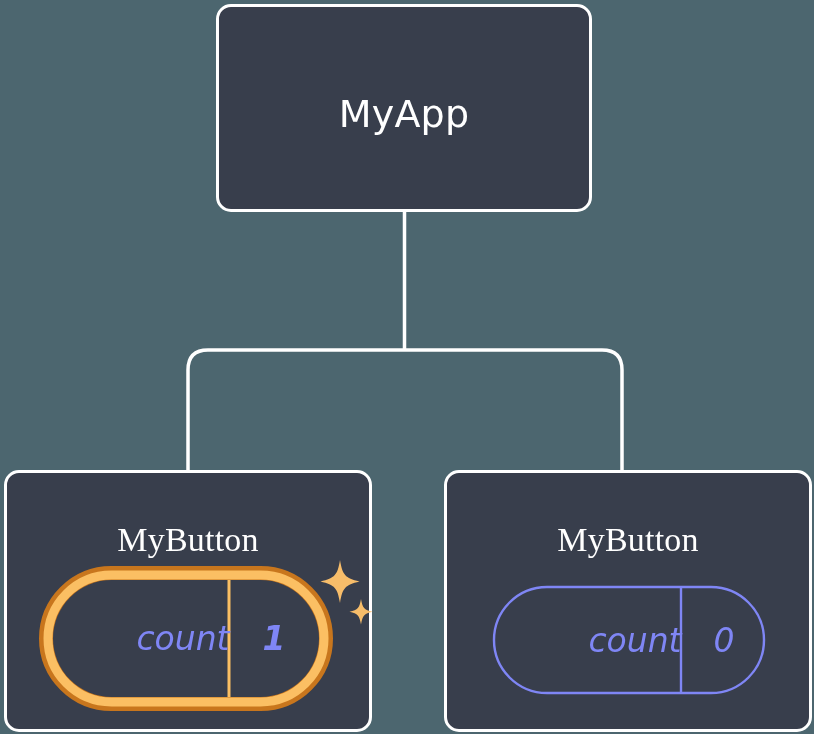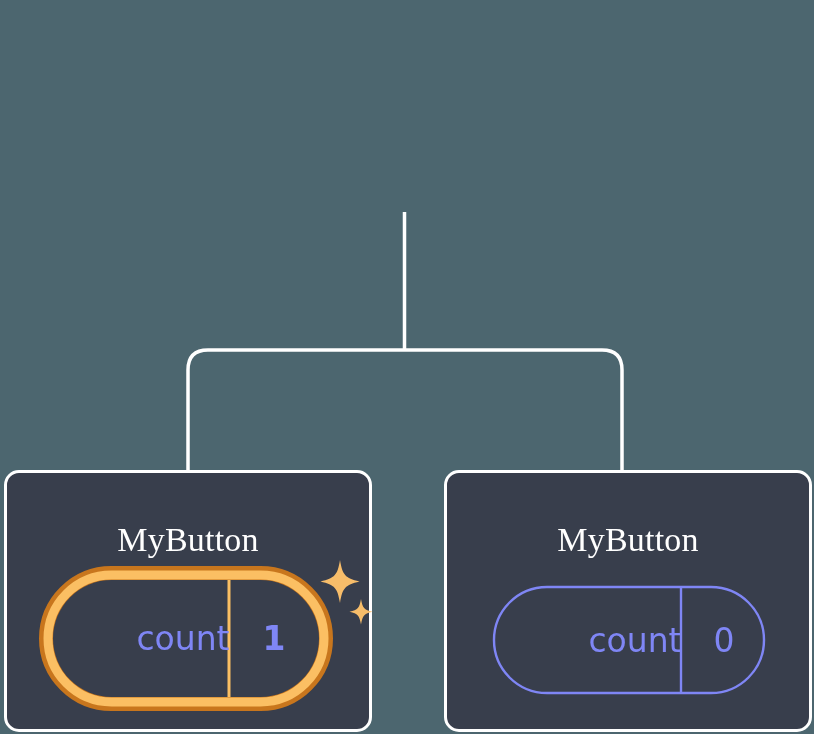--- a/index.html
+++ b/index.html
@@ -69,20 +69,21 @@
   #node-child-left .node-title,
   #node-child-right .node-title {
     top: 48px;
     font-size: 34px;
     font-family: Liberation Serif, serif;
   }
 
   
   .state-pill {
     position: absolute;
+    font-style: italic;
   }
   .pill-svg {
     display: block;
     overflow: visible;
   }
   .pill-text {
     font-family: "DejaVu Sans", "Liberation Sans", sans-serif;
     fill: #7f86f5;
   }
   .pill-key {
@@ -118,20 +119,23 @@
 
 <div id="stage">
 
   <svg id="connectors" viewBox="0 0 814 734" width="814" height="734" aria-hidden="true">
 
     <path d="M 404.5 212 L 404.5 350" fill="none" stroke="#ffffff" stroke-width="3.5" stroke-linecap="butt"></path>
 
     <path d="M 188 470 L 188 370 Q 188 350 208 350 L 404.5 350 L 602 350 Q 622 350 622 370 L 622 470" fill="none" stroke="#ffffff" stroke-width="3.5" stroke-linecap="butt" stroke-linejoin="round"></path>
   </svg>
 
+  <div class="node" id="node-root">
+    <div class="node-title">MyApp</div>
+  </div>
 
   <div class="node" id="node-child-left">
     <div class="node-title">MyButton</div>
   </div>
 
   <div class="node" id="node-child-right">
     <div class="node-title">MyButton</div>
   </div>
 
   <div class="state-pill" id="state-pill-left">

